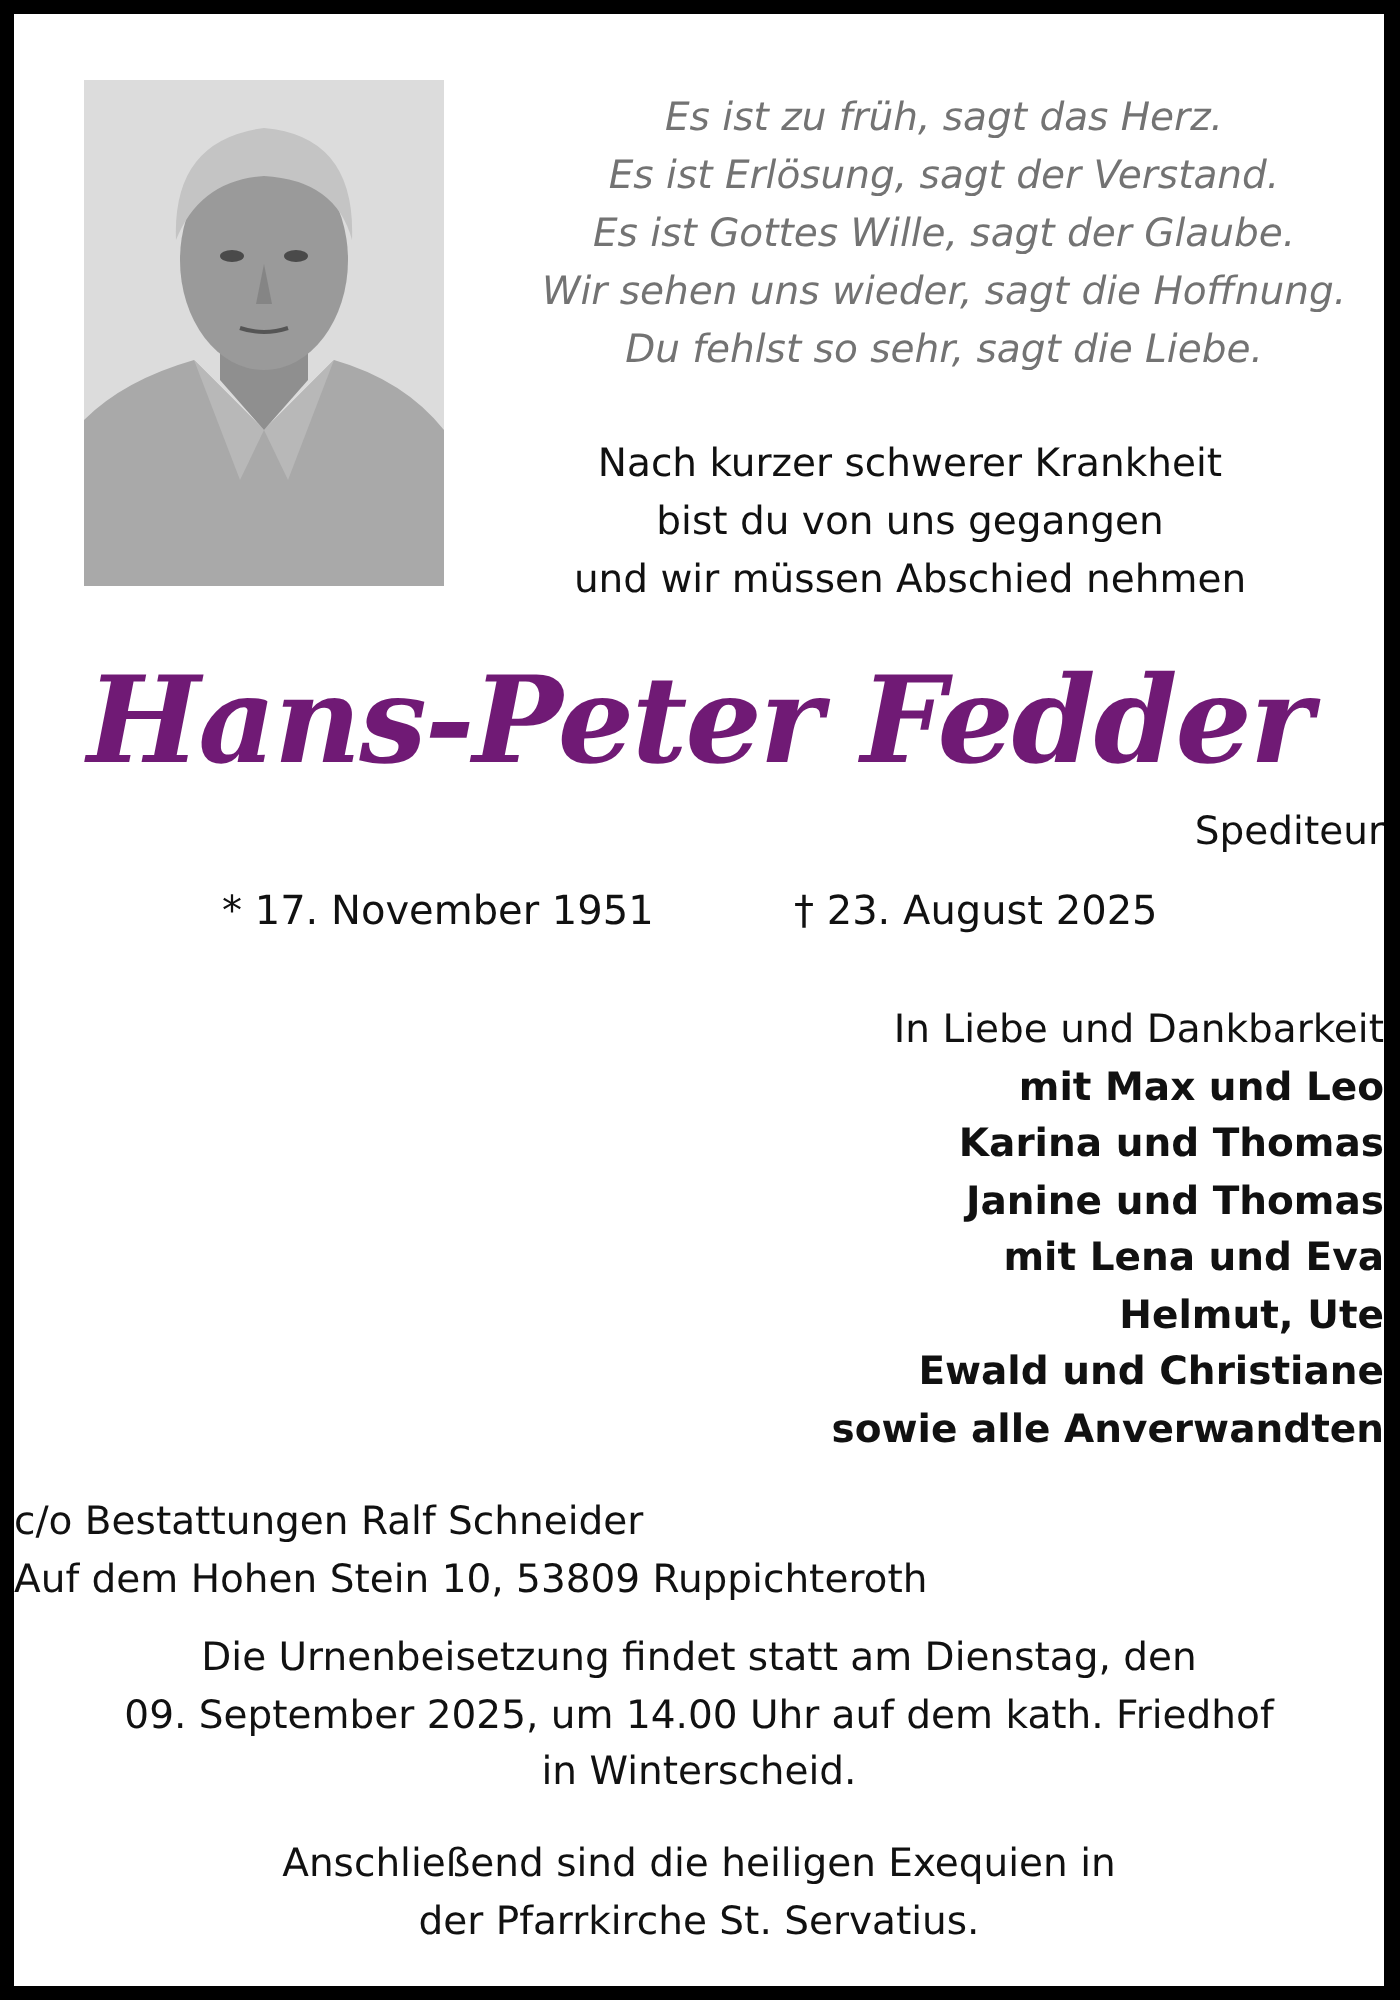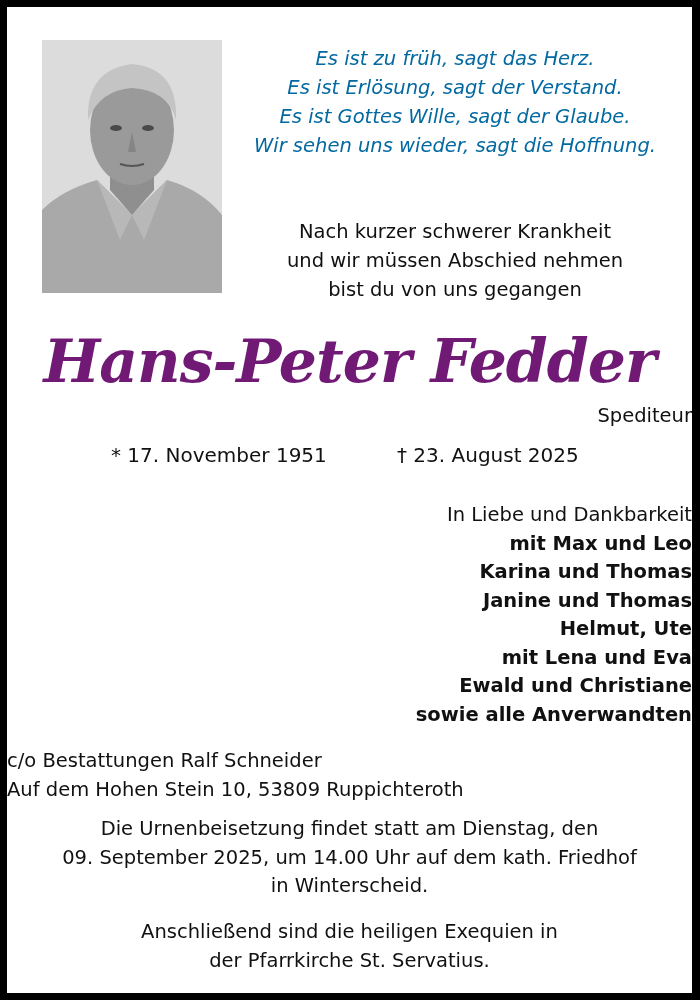--- a/index.html
+++ b/index.html
@@ -27,28 +27,28 @@
       left: 35px;
       top: 33px;
       width: 180px;
       height: 253px;
       background: linear-gradient(180deg, #e2e2e2 0%, #dadada 100%);
       overflow: hidden;
     }
     .photo svg { display: block; }
     .poem {
       position: absolute;
-      left: 228px;
+      left: 245px;
       top: 37px;
       width: 440px;
       text-align: center;
       font-style: italic;
       font-size: 19.5px;
       line-height: 29px;
-      color: #0369a1;
+      color: #737373;
     }
     .intro {
       position: absolute;
       left: 228px;
       top: 210px;
       width: 440px;
       text-align: center;
       font-size: 19.5px;
       line-height: 29px;
     }
@@ -156,45 +156,46 @@
 
       <path d="M78 124 Q90 128 102 124" stroke="#555" stroke-width="2" fill="none"></path>
     </svg>
   </div>
 
   <div class="poem">
     <div>Es ist zu früh, sagt das Herz.</div>
     <div>Es ist Erlösung, sagt der Verstand.</div>
     <div>Es ist Gottes Wille, sagt der Glaube.</div>
     <div>Wir sehen uns wieder, sagt die Hoffnung.</div>
+    <div>Du fehlst so sehr, sagt die Liebe.</div>
   </div>
 
   <div class="intro">
     <div>Nach kurzer schwerer Krankheit</div>
+    <div>bist du von uns gegangen</div>
     <div>und wir müssen Abschied nehmen</div>
-    <div>bist du von uns gegangen</div>
   </div>
 
   <div class="name">Hans-Peter Fedder</div>
 
   <div class="profession">Spediteur</div>
 
   <div class="dates">
     <span class="born">* 17. November 1951</span>
     <span class="died">† 23. August 2025</span>
   </div>
 
   <div class="family">
     <div>In Liebe und Dankbarkeit</div>
     <div class="mourners">
       <div>mit Max und Leo</div>
       <div>Karina und Thomas</div>
       <div>Janine und Thomas</div>
+      <div>mit Lena und Eva</div>
       <div>Helmut, Ute</div>
-      <div>mit Lena und Eva</div>
       <div>Ewald und Christiane</div>
       <div>sowie alle Anverwandten</div>
     </div>
   </div>
 
   <div class="address">
     <div>c/o Bestattungen Ralf Schneider</div>
     <div>Auf dem Hohen Stein 10, 53809 Ruppichteroth</div>
   </div>
 

